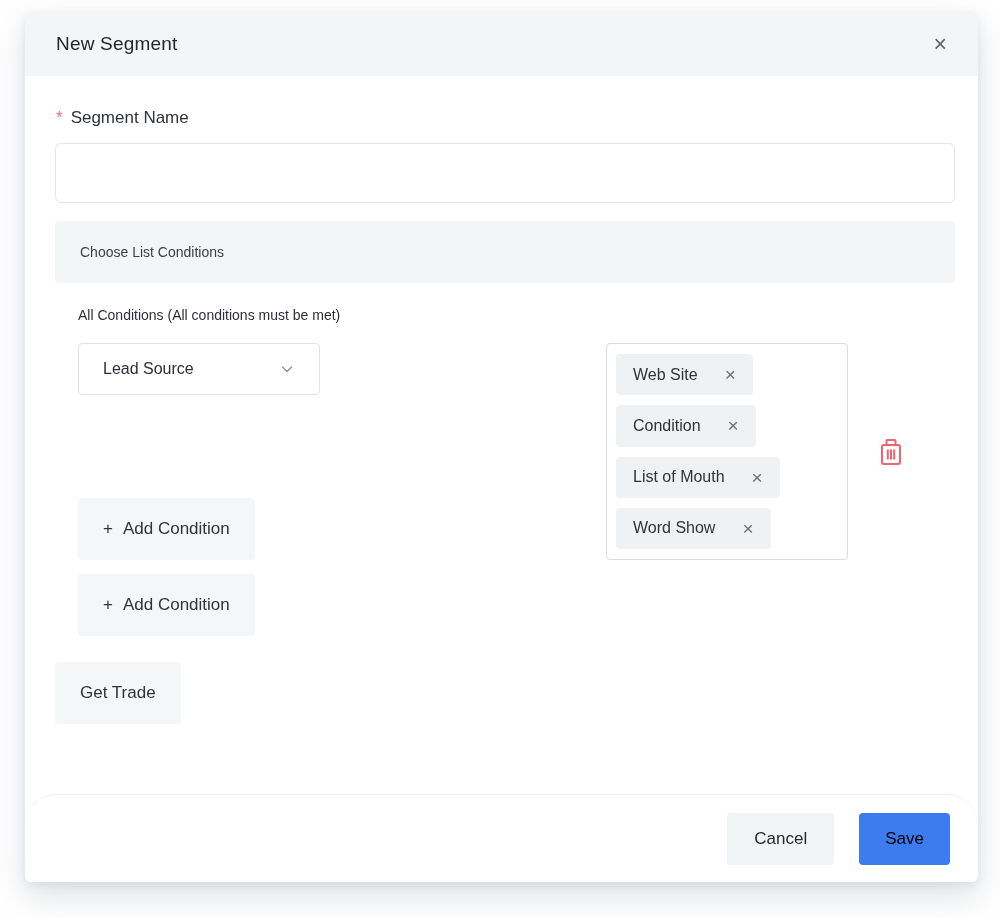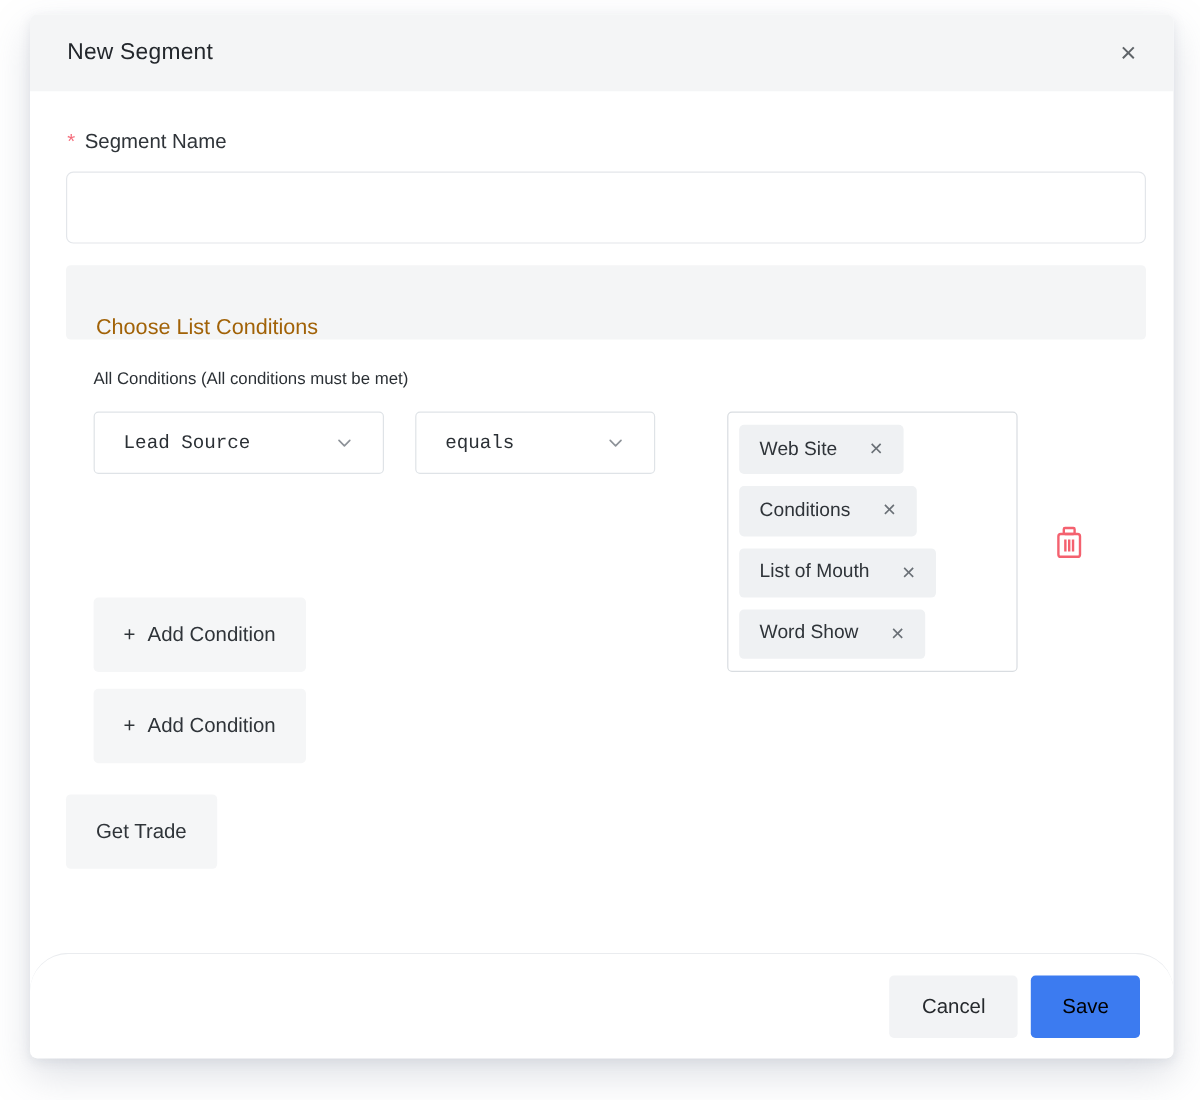--- a/index.html
+++ b/index.html
@@ -42,27 +42,27 @@
   .name-input {
     display: block; margin-top: 15px; width: 100%; height: 60px;
     border: 1px solid #e3e6ea; border-radius: 6px;
     font-size: 16px; padding: 0 16px; outline: none;
     font-family: "Liberation Sans", sans-serif;
     background: #fff;
   }
   .section-bar {
     margin-top: 18px; height: 62px;
     background: #f4f5f6; border-radius: 4px;
-    display: flex; align-items: flex-end;
-    padding: 0 25px; font-size: 18px; color: #a16207;
+    display: flex; align-items: center;
+    padding: 0 25px; font-size: 14px; color: #404040;
   }
   .group-label { margin: 24px 0 0 23px; font-size: 14px; white-space: pre-wrap; color: #2b3035; }
   .condition-row { display: flex; margin: 20px 0 0 23px; }
   .left-col { width: 464px; display: flex; flex-direction: column; justify-content: space-between; align-items: flex-start; }
-  .selects { display: flex; gap: 26px; font-family: Liberation Mono, monospace; }
+  .selects { display: flex; gap: 8px; }
   .select {
     height: 52px; background: #fff;
     border: 1px solid #dfe3e7; border-radius: 4px;
     display: flex; align-items: center; justify-content: space-between;
     padding: 0 24px; font-size: 16px; cursor: pointer; color: #2b3035;
   }
   .select-field { width: 242px; }
   .select-operator { width: 200px; }
   .chevron { display: flex; align-items: center; color: #8d9298; }
   .gray-btn {
@@ -89,21 +89,21 @@
     font-family: "Liberation Sans", sans-serif;
   }
   .trash-wrap { display: flex; align-items: center; margin-left: 30px; }
   .trash-btn { background: none; border: none; color: #f4616f; cursor: pointer; display: flex; }
   .add-btn-2 { margin: 14px 0 0 23px; }
   .get-count-btn { margin-top: 26px; }
   .modal-footer {
     flex: 0 0 88px;
     border-top: 1px solid #eaecef;
     display: flex; align-items: center; justify-content: flex-end;
-    gap: 11px; padding: 0 28px; border-radius: 32px;
+    gap: 25px; padding: 0 28px; border-radius: 32px;
   }
   .btn {
     height: 52px; border: none; border-radius: 4px;
     font-size: 17px; cursor: pointer;
     font-family: "Liberation Sans", sans-serif;
   }
   .btn-cancel { background: #f2f3f5; color: #26292d; padding: 0 27px; }
   .btn-save { background: #3c7bf0; color: #000000; padding: 0 26px; }
 </style>
 </head>
@@ -130,48 +130,40 @@
     </div>
 
     
     <div class="group-label">All Conditions (All conditions must be met)</div>
 
     <div class="condition-row">
       <div class="left-col">
         <div class="selects">
           <div class="select select-field">
             <span>Lead Source</span>
-            <span class="chevron">
-              <svg width="16" height="16" viewBox="0 0 16 16" fill="none" stroke="currentColor" stroke-width="1.4" stroke-linecap="round" stroke-linejoin="round">
-                  <polyline points="3.5,6 8,10.5 12.5,6"></polyline>
-                </svg>
-            </span>
-          </div>
-          <div class="select select-operator">
-            <span>equals</span>
             <span class="chevron">
               <svg width="16" height="16" viewBox="0 0 16 16" fill="none" stroke="currentColor" stroke-width="1.4" stroke-linecap="round" stroke-linejoin="round">
                   <polyline points="3.5,6 8,10.5 12.5,6"></polyline>
                 </svg>
             </span>
           </div>
         </div>
         <button class="gray-btn">
           <span>+</span>
           <span>Add Condition</span>
         </button>
       </div>
 
       <div class="multiselect">
         <span class="tag">
           <span>Web Site</span>
           <button class="tag-remove">×</button>
         </span>
         <span class="tag">
-          <span>Conditions</span>
+          <span>Condition</span>
           <button class="tag-remove">×</button>
         </span>
         <span class="tag">
           <span>List of Mouth</span>
           <button class="tag-remove">×</button>
         </span>
         <span class="tag">
           <span>Word Show</span>
           <button class="tag-remove">×</button>
         </span>

